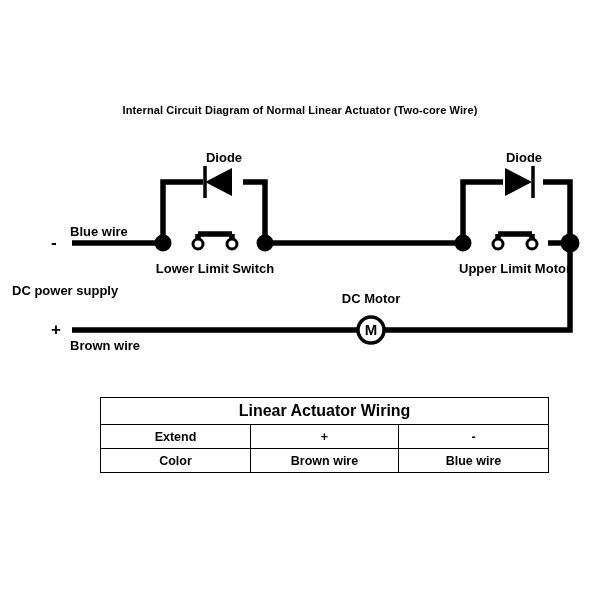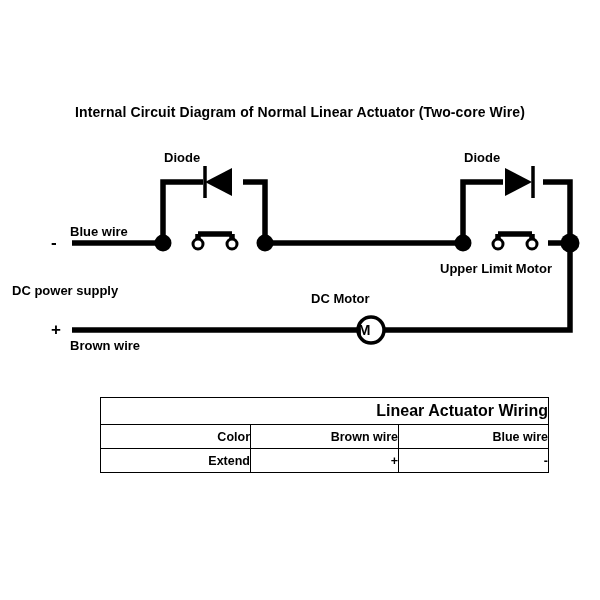--- a/index.html
+++ b/index.html
@@ -19,58 +19,58 @@
     position: relative;
     width: 600px;
     height: 600px;
   }
   #diagram-title {
     position: absolute;
     left: 0;
     top: 104px;
     width: 600px;
     text-align: center;
-    font-size: 14px;
+    font-size: 11px;
     font-weight: bold;
     letter-spacing: 0.1px;
   }
   svg#circuit {
     position: absolute;
     left: 0;
     top: 0;
     width: 600px;
     height: 600px;
   }
   .lbl {
     position: absolute;
     font-size: 13px;
     font-weight: bold;
     white-space: nowrap;
   }
   .lbl-center {
-    text-align: left;
+    text-align: center;
   }
   .sign {
     position: absolute;
     font-size: 17px;
     font-weight: bold;
     line-height: 1;
   }
   
   #wiring-table {
     position: absolute;
     left: 100px;
     top: 397px;
     width: 448px;
     border-collapse: collapse;
     table-layout: fixed;
   }
   #wiring-table td {
     border: 1.5px solid #000000;
-    text-align: right;
+    text-align: center;
     font-size: 12.5px;
     font-weight: bold;
     padding: 0;
     height: 23px;
     vertical-align: middle;
   }
   #wiring-table td.title-cell {
     font-size: 16px;
     font-weight: bold;
     height: 26px;
@@ -135,43 +135,44 @@
   <div class="lbl" style="left:12px; top:283px;text-align:right;">DC power supply</div>
 
   <div class="sign" style="left:51px; top:321px;">+</div>
 
   <div class="lbl" style="left:70px; top:338px;">Brown wire</div>
 
   <div class="lbl lbl-center" style="left:164px; top:150px; width:120px;">Diode</div>
 
   <div class="lbl lbl-center" style="left:464px; top:150px; width:120px;">Diode</div>
 
+  <div class="lbl lbl-center" style="left:145px; top:261px; width:140px;">Lower Limit Switch</div>
 
   <div class="lbl lbl-center" style="left:440px; top:261px; width:150px;">Upper Limit Motor</div>
 
   <div class="lbl lbl-center" style="left:311px; top:291px; width:120px;">DC Motor</div>
 
   <div class="lbl lbl-center" style="left:358px; top:321px; width:26px; font-size:15px; line-height:18px;">M</div>
 
   <table id="wiring-table">
     <colgroup>
         <col class="c1">
         <col class="c2">
         <col class="c3">
       </colgroup>
     <tbody>
       <tr>
         <td class="title-cell" colspan="3">Linear Actuator Wiring</td>
       </tr>
       <tr>
+        <td>Extend</td>
+        <td>+</td>
+        <td>-</td>
+      </tr>
+      <tr>
         <td>Color</td>
         <td>Brown wire</td>
         <td>Blue wire</td>
-      </tr>
-      <tr>
-        <td>Extend</td>
-        <td>+</td>
-        <td>-</td>
       </tr>
     </tbody>
   </table>
 
 </div>
 
 </body></html>

